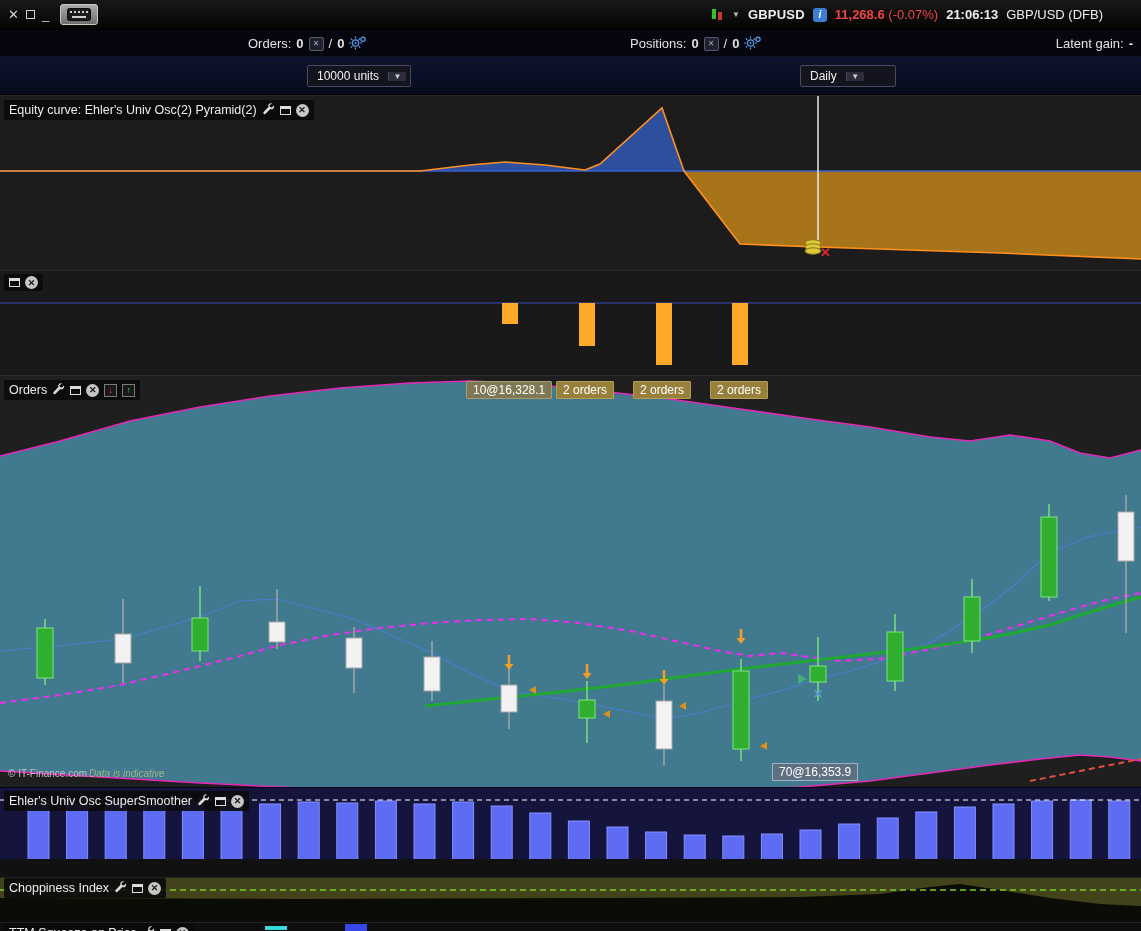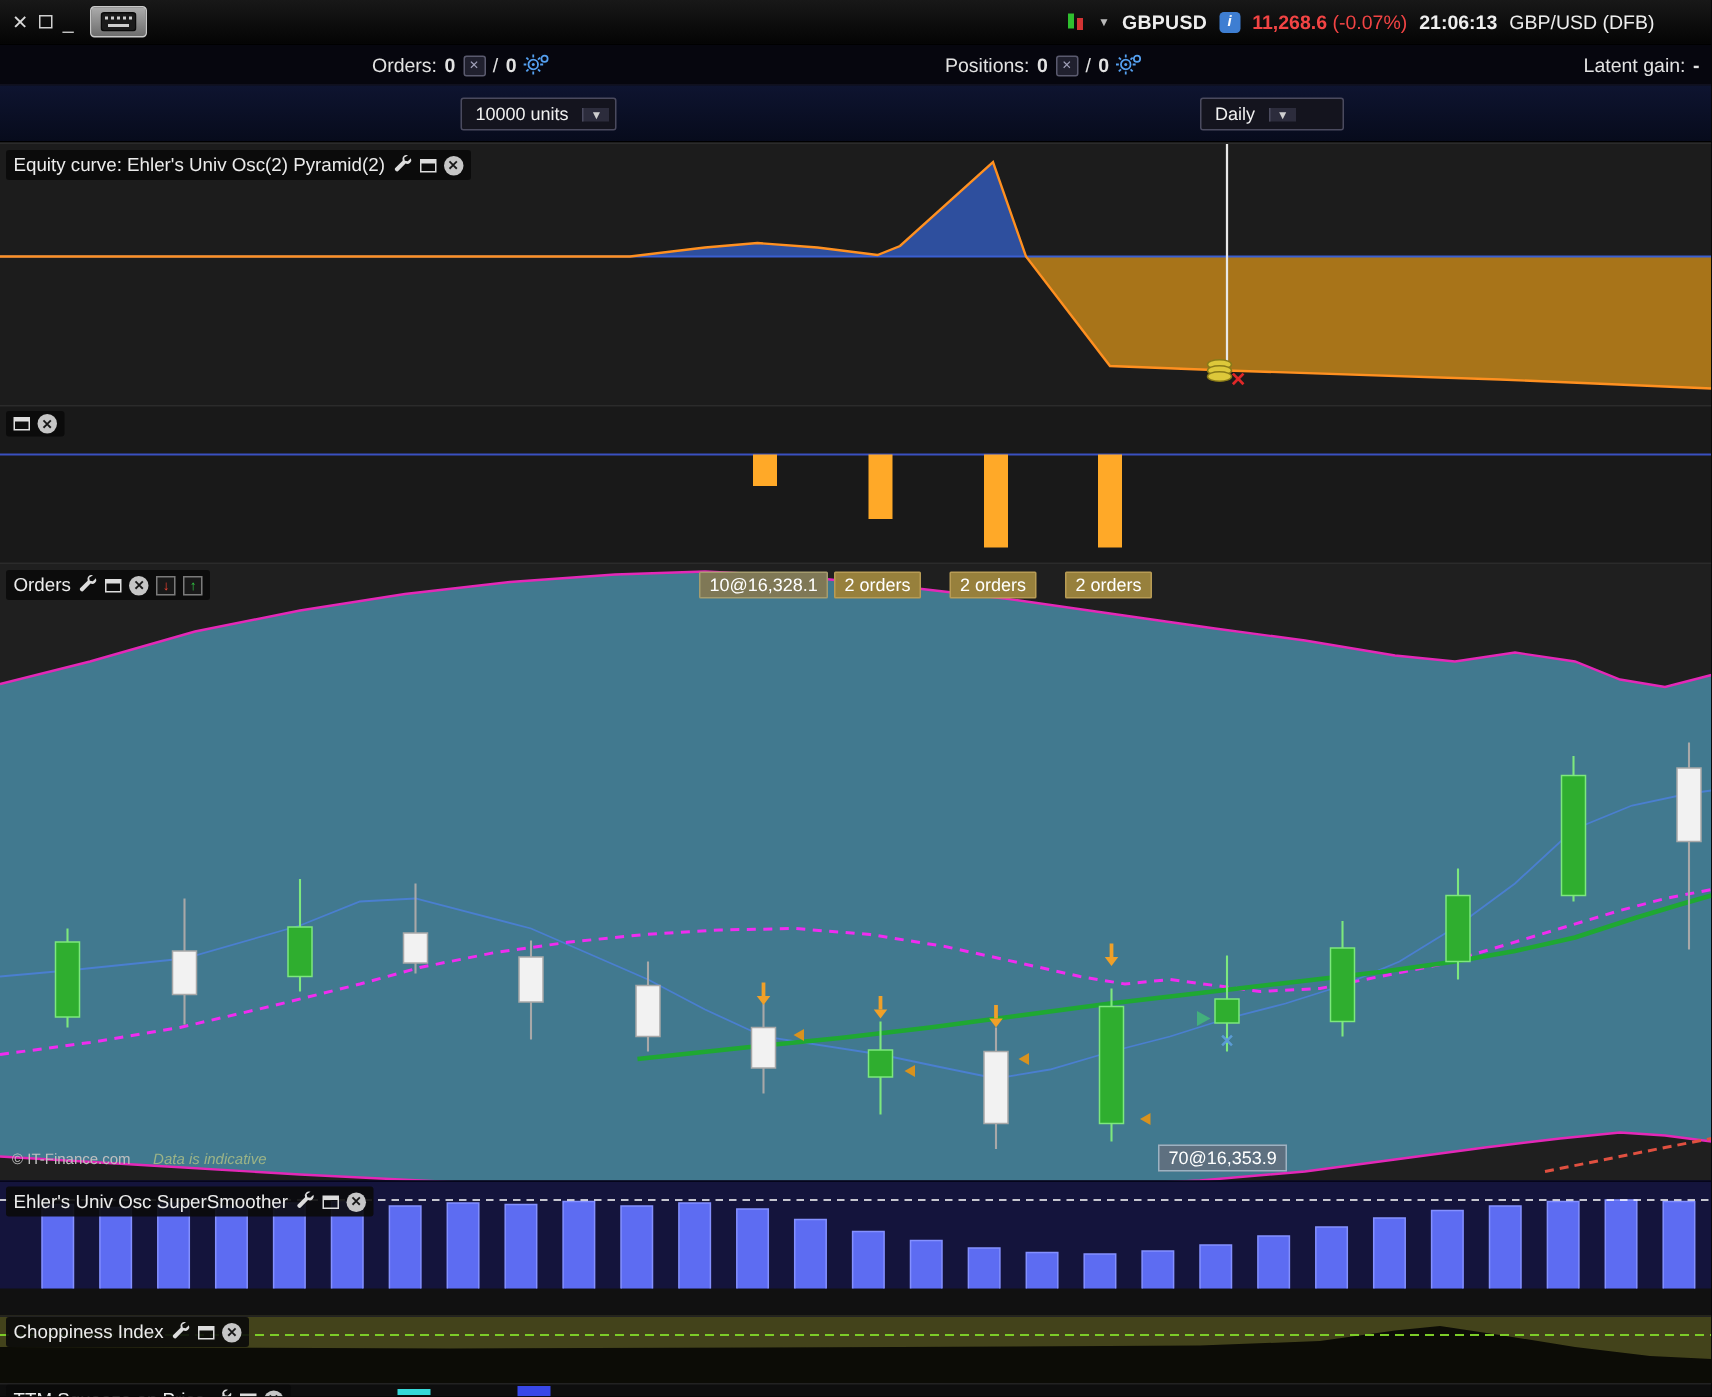--- a/index.html
+++ b/index.html
@@ -67,21 +67,21 @@
   .icon-arr.green{color:#33cc44}
 
   
   .badge{position:absolute;top:5px;height:18px;z-index:5;display:inline-flex;align-items:center;
     padding:0 6px;font-size:12px;color:#fff;border-radius:1px;white-space:nowrap}
   .badge.qty{background:#7f7856;border:1px solid #a59c6e}
   .badge.orders{background:#97803c;border:1px solid #b89c55}
   .pos-badge{position:absolute;left:772px;top:387px;z-index:5;background:#5e7080;border:1px solid #9db2c2;
     color:#fff;font-size:12px;padding:1px 6px;white-space:nowrap}
   .copyright{position:absolute;left:8px;bottom:8px;z-index:5;font-size:10px;color:#c0c0c0}
-  .copyright .indic{font-style:italic;color:#9cb487;margin-left:15px}
+  .copyright .indic{font-style:italic;color:#9cb487;margin-left:2px}
 </style>
 </head>
 <body>
 
 <div id="screen">
 
   <div class="titlebar">
     <div class="tb-left">
       <span class="tb-glyph">✕</span>
       <span class="tb-square"></span>

